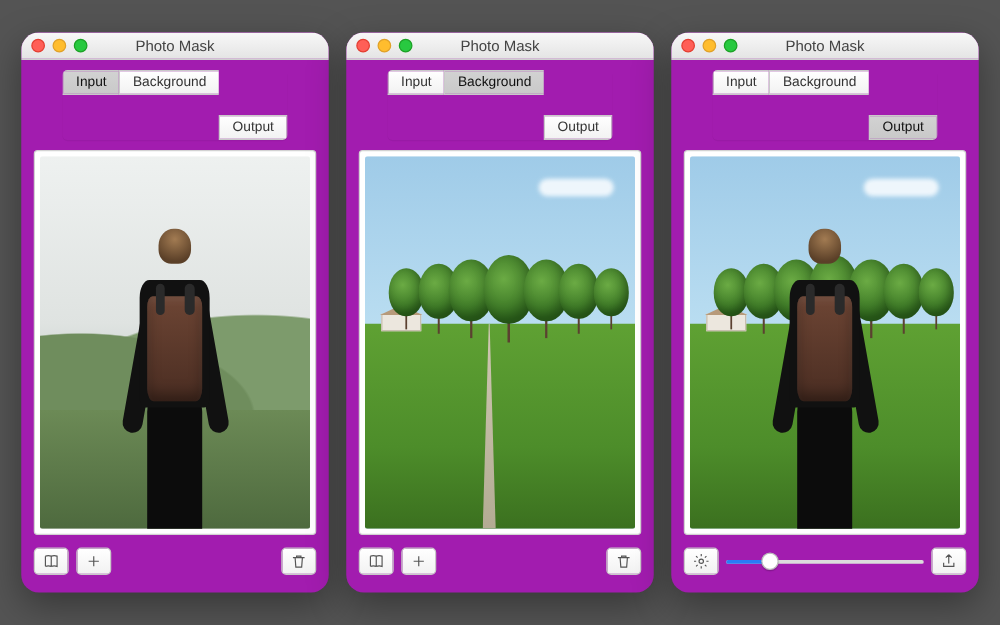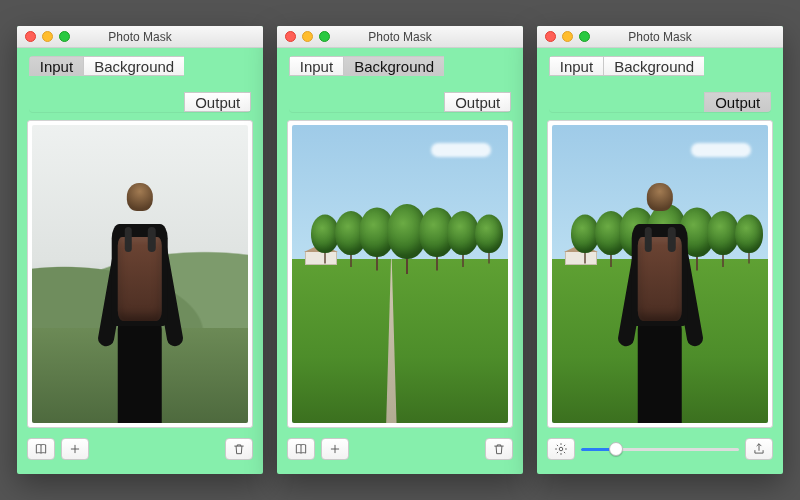--- a/index.html
+++ b/index.html
@@ -6,22 +6,22 @@
     body {
       width:800px; height:500px;
       background:#545454;
       font-family:-apple-system, "Helvetica Neue", Arial, sans-serif;
       font-size:11px; color:#333;
       display:flex; justify-content:center; align-items:center; gap:14px;
       overflow:hidden;
     }
     .window {
       width:246px; height:448px;
-      background:#86efac;
-      border-radius:2px;
+      background:#a21caf;
+      border-radius:14px;
       box-shadow:0 10px 30px rgba(0,0,0,.35);
       display:flex; flex-direction:column;
       overflow:hidden;
     }
     .titlebar {
       height:22px; display:flex; align-items:center;
       background:linear-gradient(#f8f8f8,#e4e4e4);
       border-bottom:1px solid #cfcfcf;
       position:relative; flex:none;
     }
@@ -42,21 +42,21 @@
     .segmented {
       display:flex;
       border-radius:4px; overflow:hidden;
       box-shadow:0 1px 0 rgba(0,0,0,.05);
     }
     .seg-btn {
       height:20px; padding:0 10px;
       background:linear-gradient(#ffffff,#f2f2f2);
       border:1px solid #c9c9c9;
       border-right:none;
-      font-size:15px; color:#333;
+      font-size:11px; color:#333;
       display:flex; align-items:center; justify-content:center;
       cursor:default;
     }
     .seg-btn:last-child { border-right:1px solid #c9c9c9;margin-top:36px; }
     .seg-btn.active {
       background:linear-gradient(#d2d2d2,#c9c9c9);
       color:#111;
     }
 
     .canvas-wrap {

